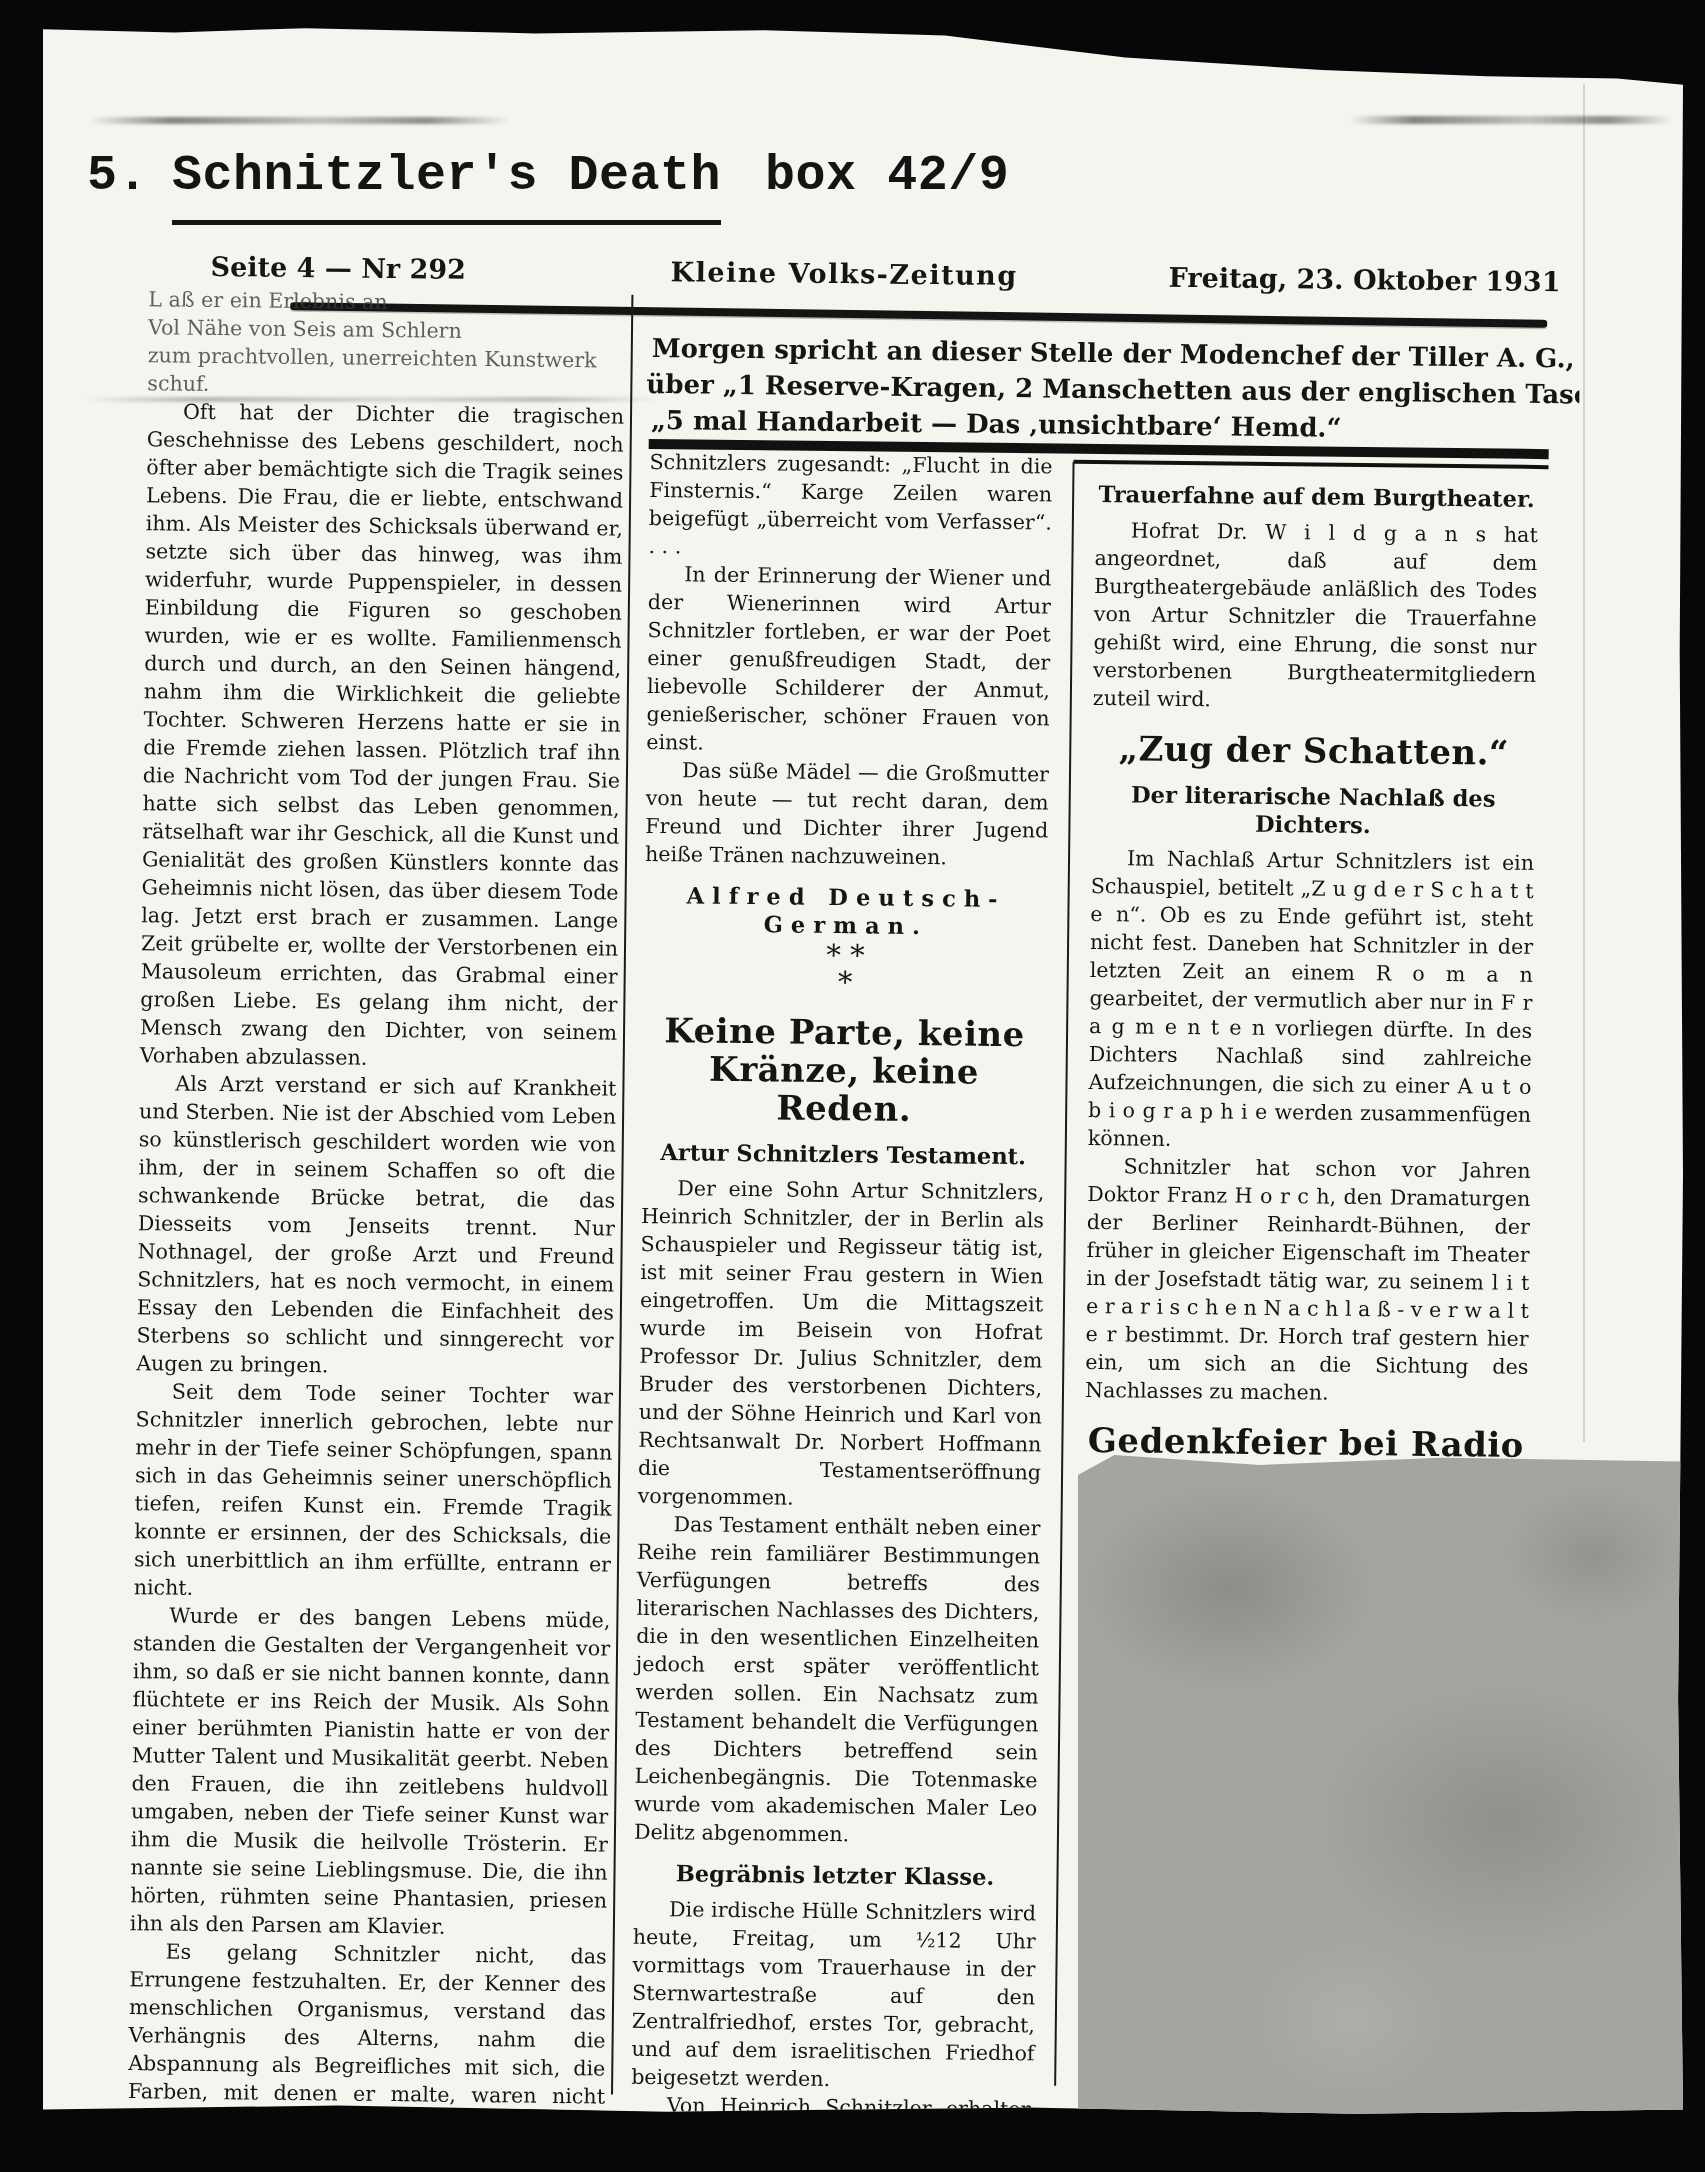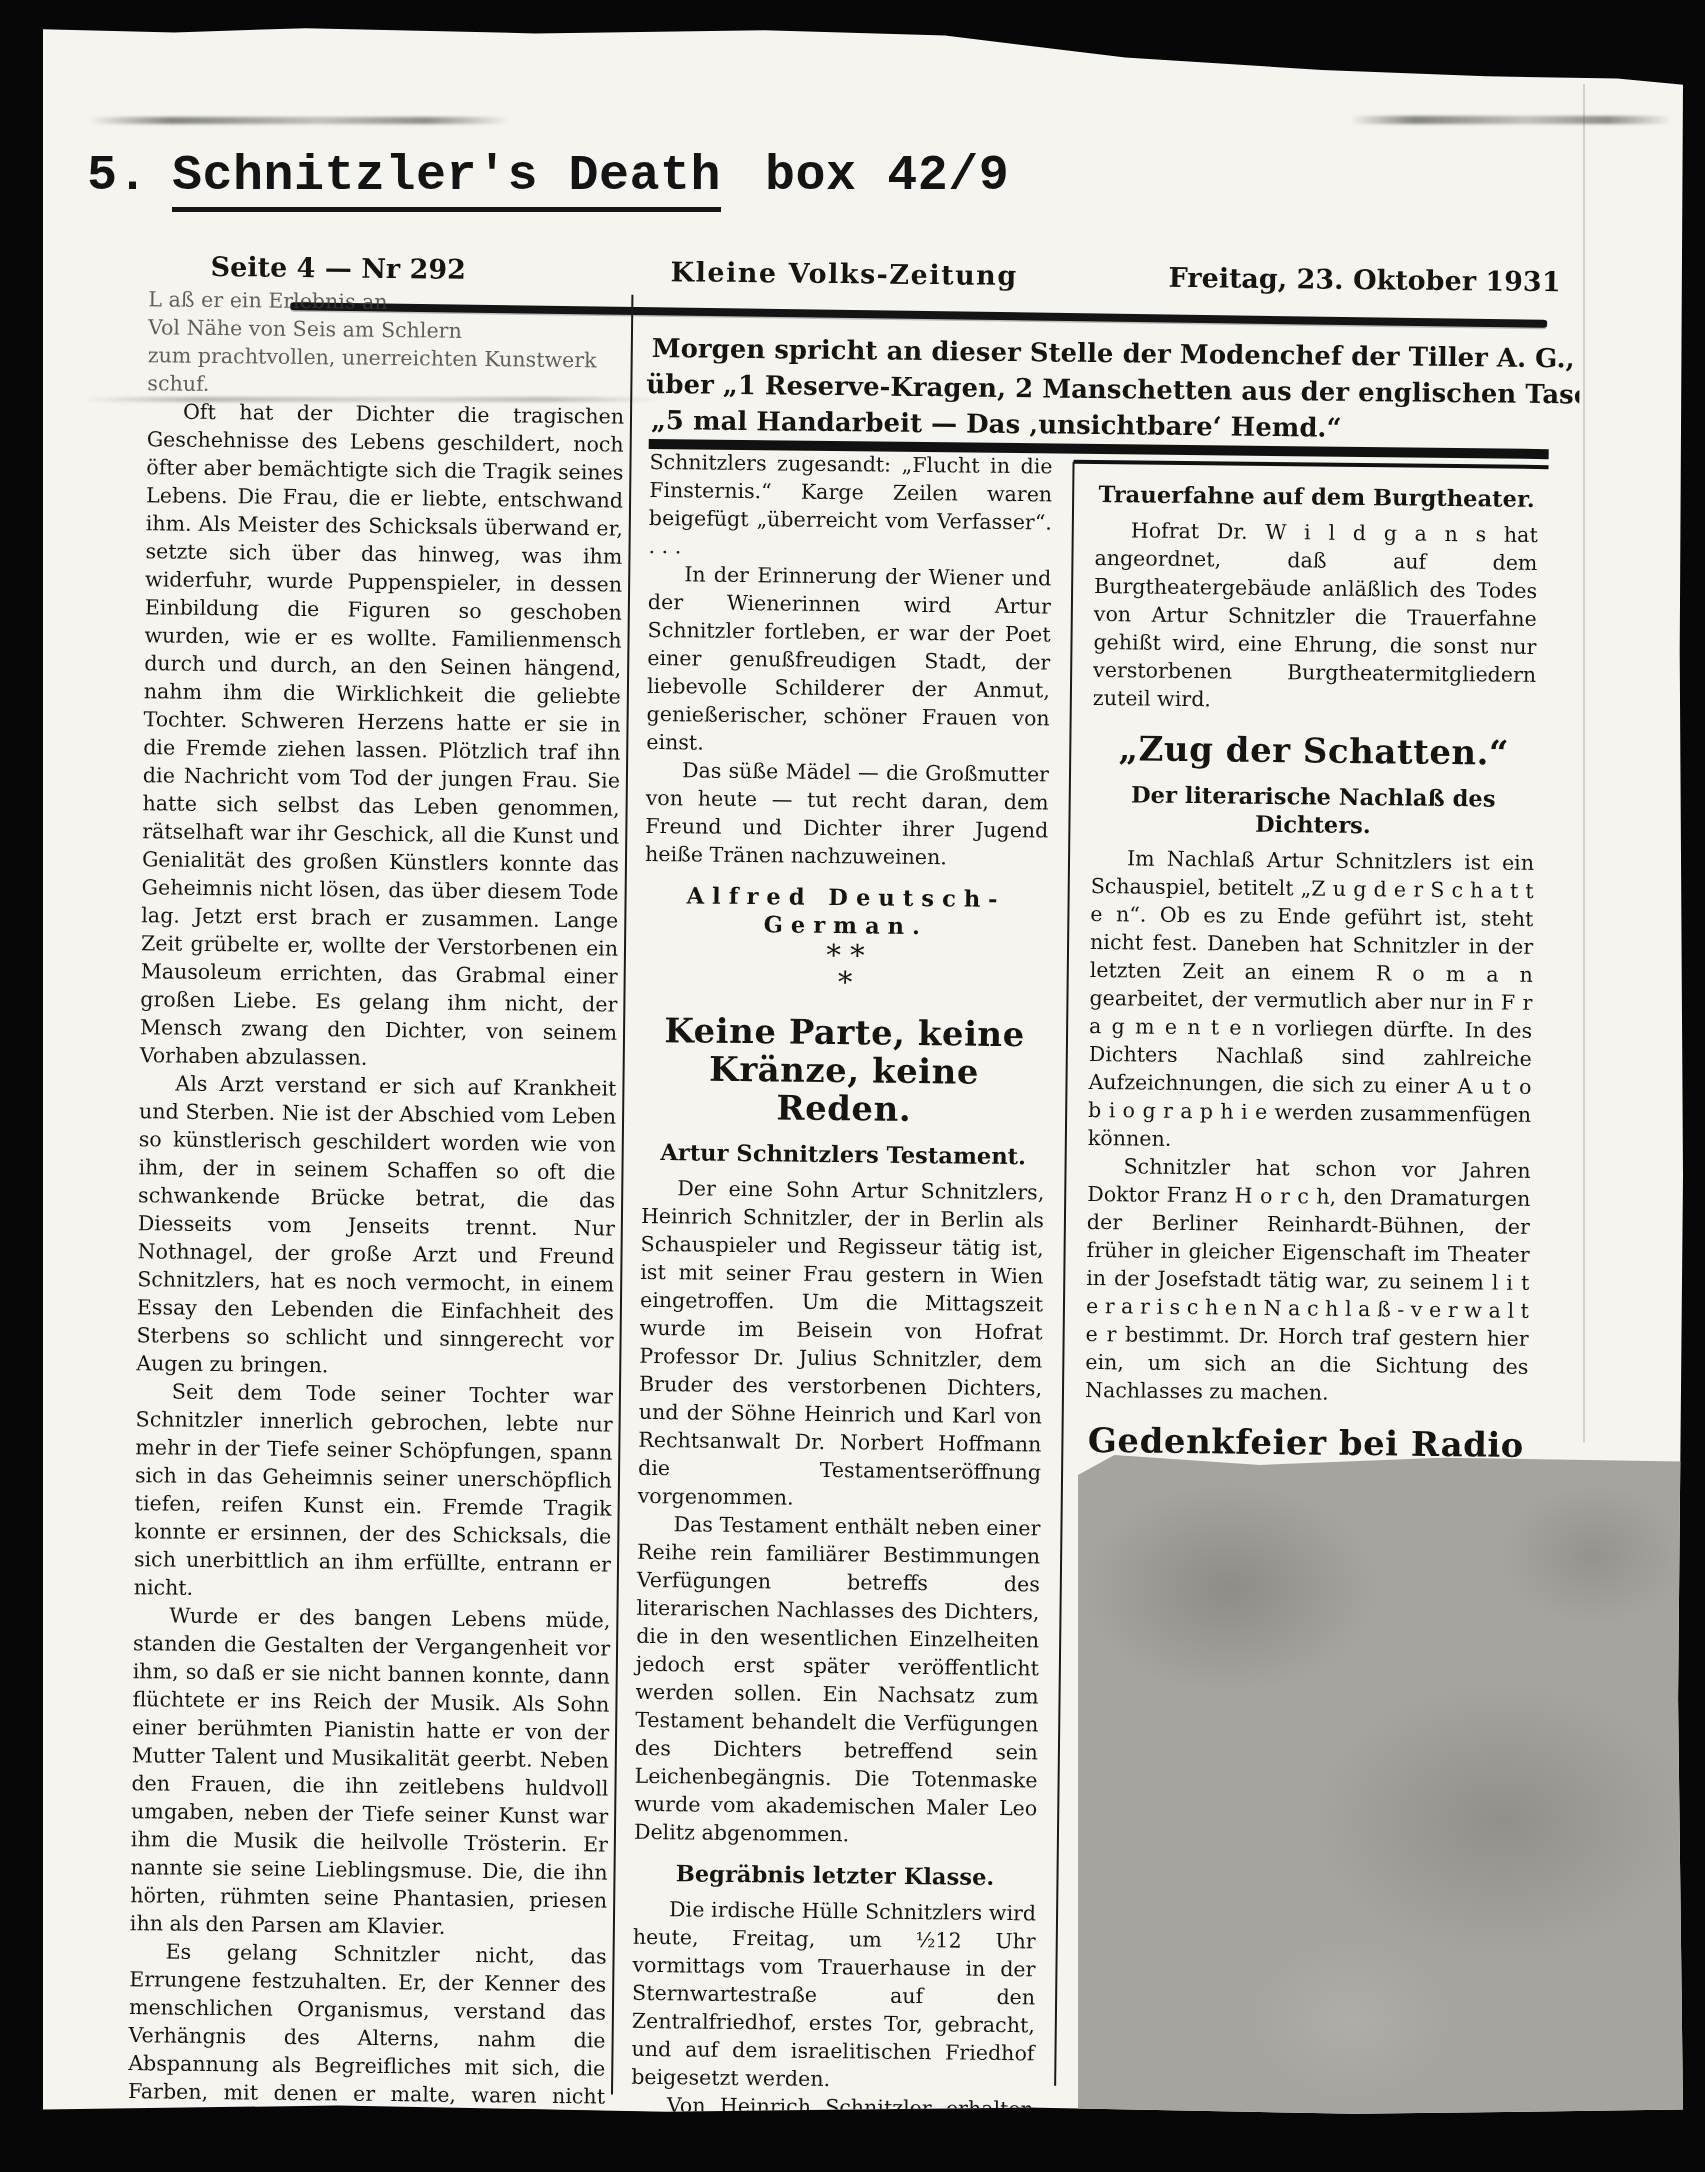--- a/index.html
+++ b/index.html
@@ -16,21 +16,21 @@
   }
   .smudge{position:absolute;background:linear-gradient(90deg,rgba(40,40,40,.0),rgba(40,40,40,.55) 20%,rgba(40,40,40,.25) 55%,rgba(40,40,40,.5) 80%,rgba(40,40,40,0));filter:blur(1.5px);border-radius:2px;}
   .crease{position:absolute;width:1.5px;background:rgba(60,60,55,.18);filter:blur(0.5px);}
   
   .arch{
     position:absolute;left:44px;top:123px;width:1106px;
     font-family:"Liberation Mono","DejaVu Sans Mono",monospace;
     font-size:50px;font-weight:bold;color:#141414;white-space:nowrap;letter-spacing:0.5px;
   }
   .arch .num{margin-right:24px;}
-  .arch .title{border-bottom:5px solid #161616;padding-bottom:3px;}
+  .arch .title{border-bottom:5px solid #161616;padding-bottom:16px;}
   .arch .box{margin-left:44px;}
   
   .clipping{
     position:absolute;left:85px;top:217px;width:1453px;height:1883px;
     transform:rotate(0.65deg);transform-origin:0 0;
     color:#161513;overflow:hidden;
   }
   .masthead span{position:absolute;top:9px;font-weight:bold;font-size:27px;white-space:nowrap;}
   .mh-left{left:83px;}
   .mh-center{left:543px;letter-spacing:1.5px;}

